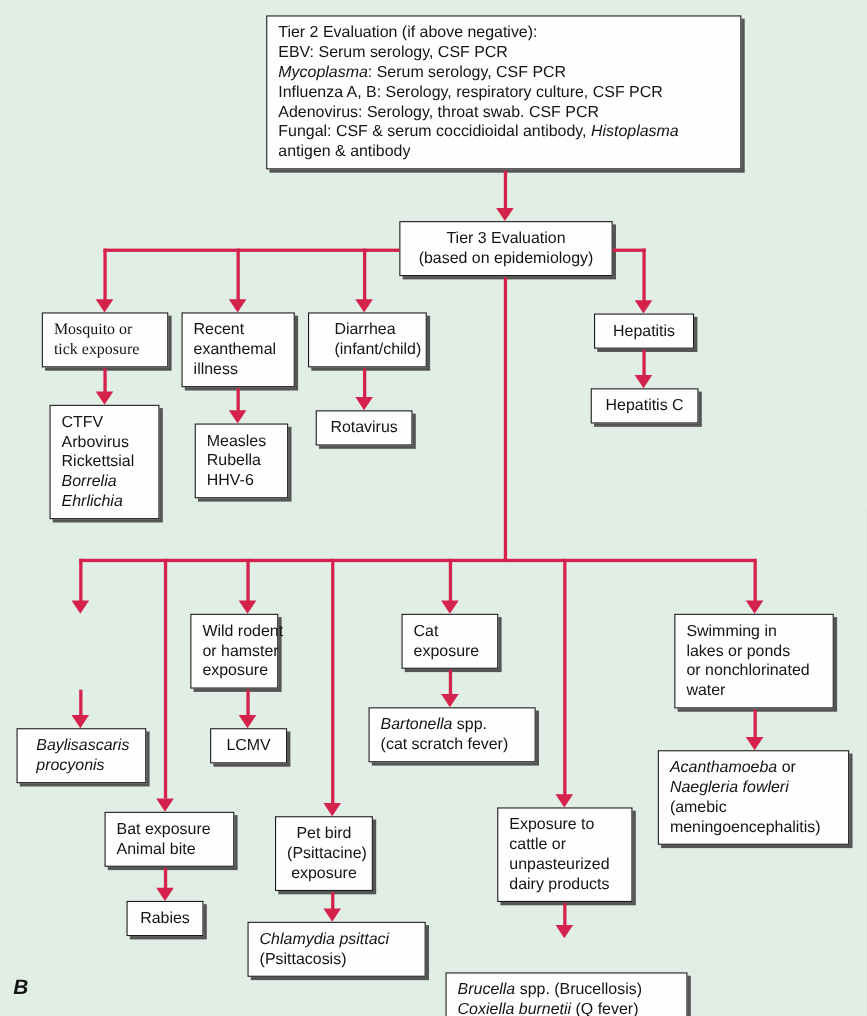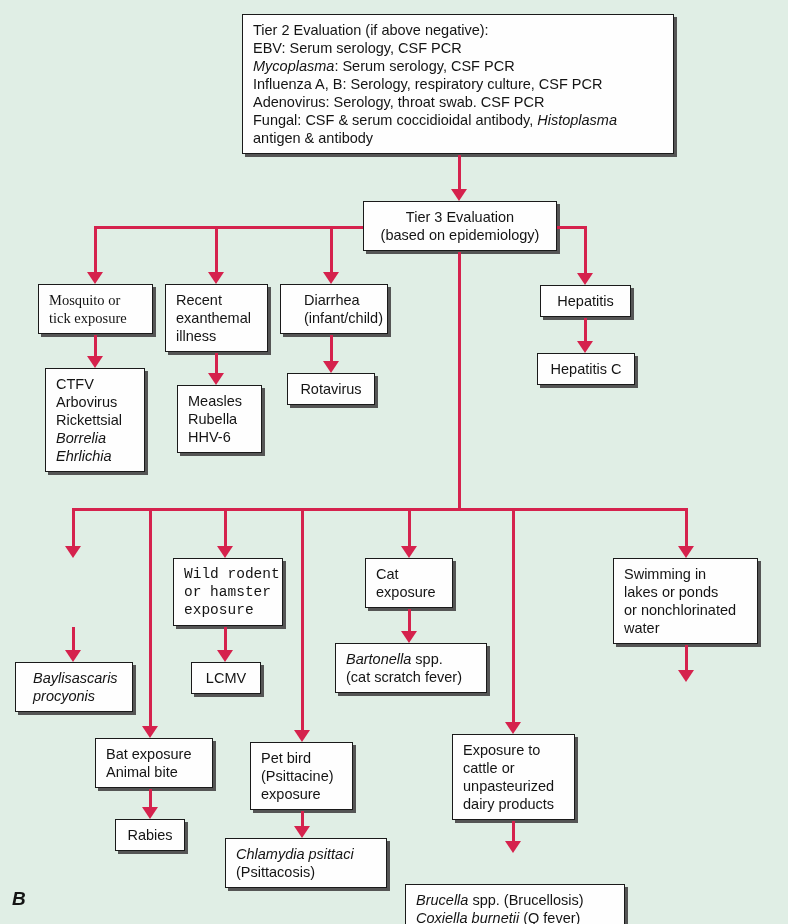--- a/index.html
+++ b/index.html
@@ -56,30 +56,31 @@
   <div class="node" style="left:38px;top:284px;width:115px;font-family:Liberation Serif, serif;">Mosquito or<br>tick exposure</div>
   <div class="node" style="left:165px;top:284px;width:103px;">Recent<br>exanthemal<br>illness</div>
   <div class="node" style="left:280px;top:284px;width:108px;padding-left:23px;">Diarrhea<br>(infant/child)</div>
   <div class="node center" style="left:540px;top:285px;width:91px;">Hepatitis</div>
 
   <div class="node" style="left:45px;top:368px;width:100px;">CTFV<br>Arbovirus<br>Rickettsial<br><i>Borrelia</i><br><i>Ehrlichia</i></div>
   <div class="node" style="left:177px;top:385px;width:85px;">Measles<br>Rubella<br>HHV-6</div>
   <div class="node center" style="left:287px;top:373px;width:88px;">Rotavirus</div>
   <div class="node center" style="left:537px;top:353px;width:98px;">Hepatitis C</div>
 
-  <div class="node" style="left:173px;top:558px;width:110px;font-family:Liberation Mono, monospace;">Wild rodent<br>or hamster<br>exposure</div>
+  <div class="node" style="left:173px;top:558px;width:80px;">Wild rodent<br>or hamster<br>exposure</div>
   <div class="node" style="left:365px;top:558px;width:88px;">Cat<br>exposure</div>
   <div class="node" style="left:613px;top:558px;width:145px;">Swimming in<br>lakes or ponds<br>or nonchlorinated<br>water</div>
 
   <div class="node" style="left:15px;top:662px;width:118px;padding-left:17px;"><i>Baylisascaris</i><br><i>procyonis</i></div>
   <div class="node center" style="left:191px;top:662px;width:70px;">LCMV</div>
   <div class="node" style="left:335px;top:643px;width:152px;"><i>Bartonella</i> spp.<br>(cat scratch fever)</div>
+  <div class="node" style="left:598px;top:682px;width:174px;"><i>Acanthamoeba</i> or<br><i>Naegleria fowleri</i><br>(amebic<br>meningoencephalitis)</div>
 
   <div class="node" style="left:95px;top:738px;width:118px;">Bat exposure<br>Animal bite</div>
-  <div class="node" style="left:250px;top:742px;width:103px;">Pet bird<br>(Psittacine)<br>exposure</div>
+  <div class="node" style="left:250px;top:742px;width:89px;text-align:center;">Pet bird<br>(Psittacine)<br>exposure</div>
   <div class="node" style="left:452px;top:734px;width:123px;">Exposure to<br>cattle or<br>unpasteurized<br>dairy products</div>
 
   <div class="node center" style="left:115px;top:819px;width:70px;">Rabies</div>
   <div class="node" style="left:225px;top:838px;width:162px;"><i>Chlamydia psittaci</i><br>(Psittacosis)</div>
   <div class="node" style="left:405px;top:884px;width:220px;"><i>Brucella</i> spp. (Brucellosis)<br><i>Coxiella burnetii</i> (Q fever)</div>
 
   <div class="vline" style="left:457.5px;top:155px;height:36px;"></div>
   <div class="ahead" style="left:451px;top:189px;"></div>
 
   <div class="hline" style="left:93.5px;top:225.5px;width:269.5px;"></div>

